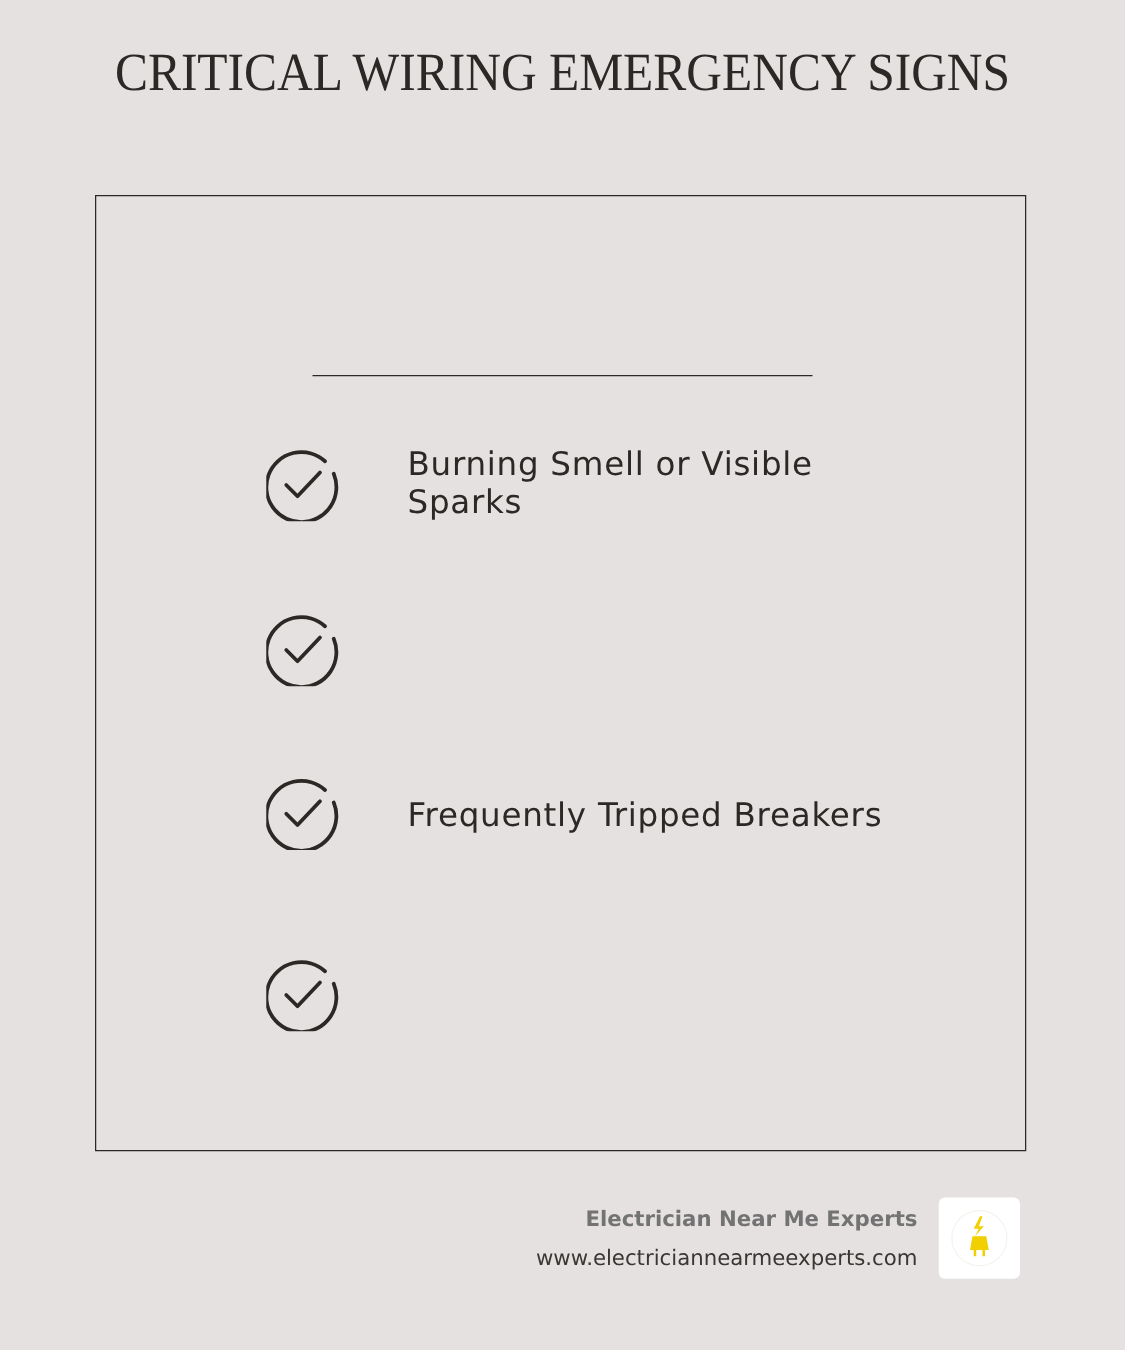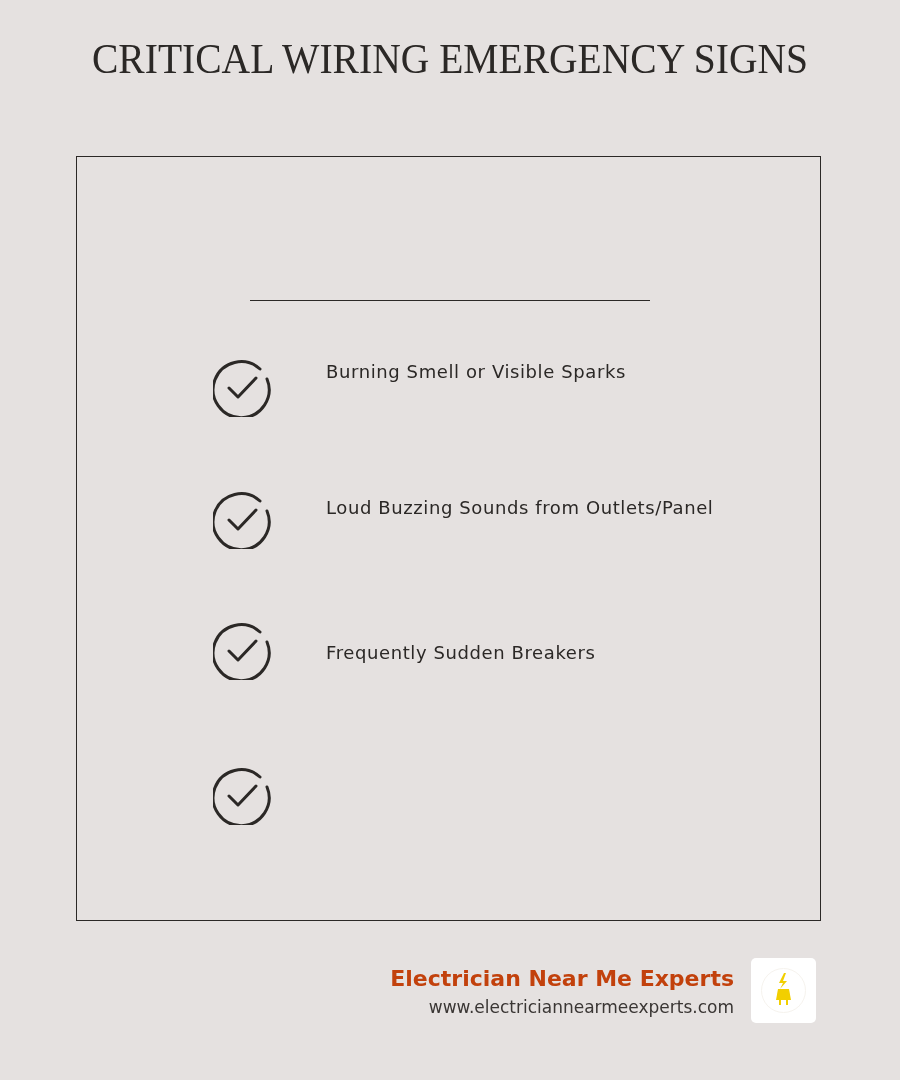--- a/index.html
+++ b/index.html
@@ -27,29 +27,29 @@
     }
     .rule {
       position: absolute; left: 250px; top: 300px;
       width: 400px; height: 0; border-top: 1.5px solid #2b2826;
     }
     .item { position: absolute; left: 213px; width: 520px; height: 60px; }
     .item .icon { position: absolute; left: 0; top: 0; width: 60px; height: 60px; }
     .item .label {
       position: absolute; left: 113px;
       font-family: "DejaVu Sans", sans-serif;
-      font-size: 18px; line-height: 30px;
+      font-size: 26px; line-height: 30px;
       letter-spacing: 0.6px;
       color: #2b2826;
       width: 400px;
     }
     .brand-name {
       position: absolute; right: 166px; top: 966px;
       font-family: "DejaVu Sans", sans-serif; font-weight: bold;
-      font-size: 22px; color: #c2410c; white-space: nowrap;
+      font-size: 17px; color: #737373; white-space: nowrap;
     }
     .brand-url {
       position: absolute; right: 166px; top: 997px;
       font-family: "DejaVu Sans", sans-serif;
       font-size: 17px; color: #3a3634; white-space: nowrap;
     }
     .logo {
       position: absolute; left: 751px; top: 958px;
       width: 65px; height: 65px; background: #ffffff; border-radius: 5px;
     }
@@ -69,29 +69,28 @@
     <path d="M16 31 L25 40 L43 21" fill="none" stroke="#2b2826" stroke-width="3" stroke-linecap="round" stroke-linejoin="round"></path>
   </svg>
   <div class="label" style="top:0px;">Burning Smell or Visible Sparks</div>
 </div>
 
 <div class="item" style="top:489px;">
   <svg class="icon" viewBox="0 0 60 60" width="60" height="60">
     <path d="M47 12 A28 28 0 1 0 54 22" fill="none" stroke="#2b2826" stroke-width="3" stroke-linecap="round"></path>
     <path d="M16 31 L25 40 L43 21" fill="none" stroke="#2b2826" stroke-width="3" stroke-linecap="round" stroke-linejoin="round"></path>
   </svg>
-  <div class="label" style="top:4px;">Loud Buzzing Sounds from Outlets/Panel</div>
 </div>
 
 <div class="item" style="top:620px;">
   <svg class="icon" viewBox="0 0 60 60" width="60" height="60">
     <path d="M47 12 A28 28 0 1 0 54 22" fill="none" stroke="#2b2826" stroke-width="3" stroke-linecap="round"></path>
     <path d="M16 31 L25 40 L43 21" fill="none" stroke="#2b2826" stroke-width="3" stroke-linecap="round" stroke-linejoin="round"></path>
   </svg>
-  <div class="label" style="top:18px; width:460px;">Frequently Sudden Breakers</div>
+  <div class="label" style="top:18px; width:460px;">Frequently Tripped Breakers</div>
 </div>
 
 <div class="item" style="top:765px;">
   <svg class="icon" viewBox="0 0 60 60" width="60" height="60">
     <path d="M47 12 A28 28 0 1 0 54 22" fill="none" stroke="#2b2826" stroke-width="3" stroke-linecap="round"></path>
     <path d="M16 31 L25 40 L43 21" fill="none" stroke="#2b2826" stroke-width="3" stroke-linecap="round" stroke-linejoin="round"></path>
   </svg>
 </div>
 
 <div class="brand-name">Electrician Near Me Experts</div>

